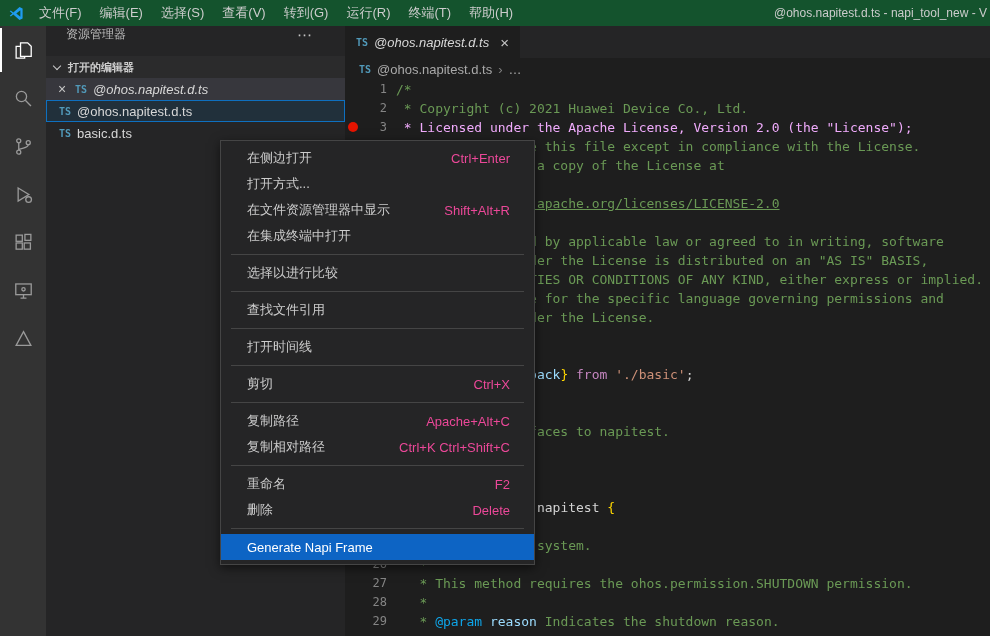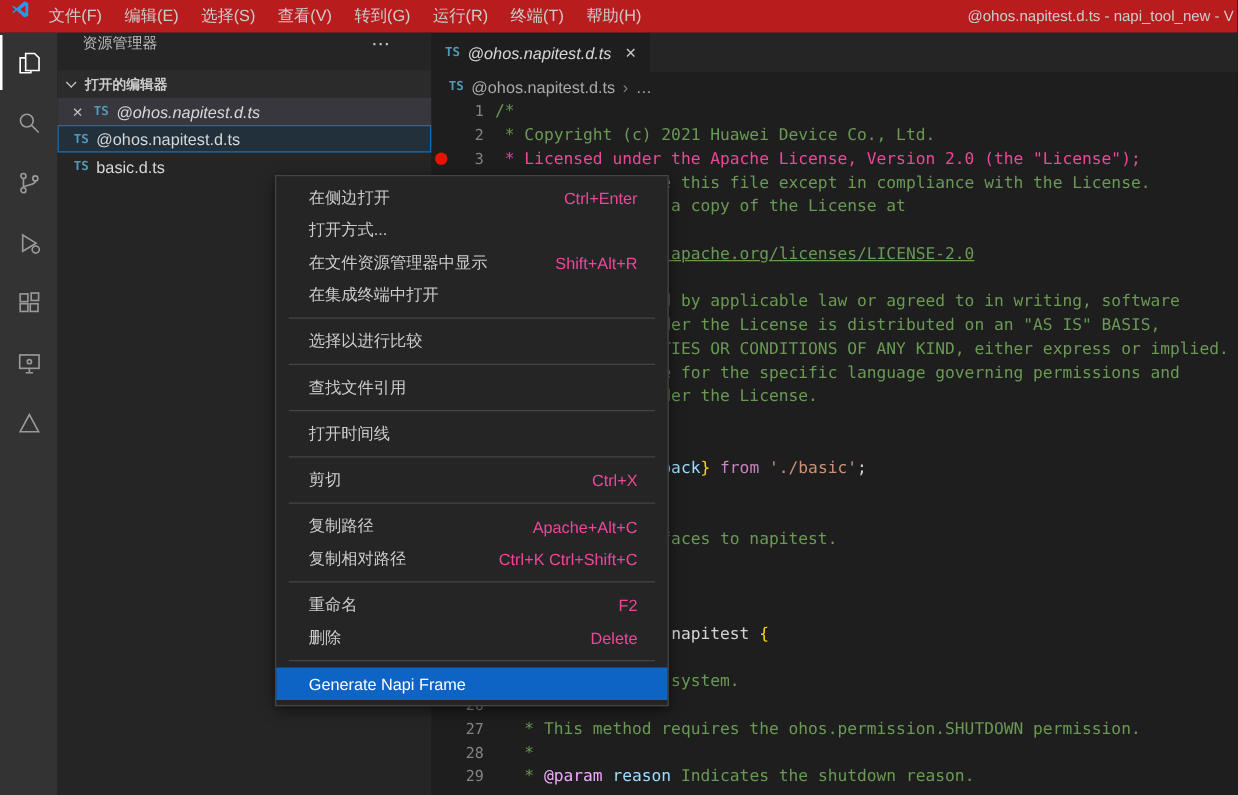--- a/index.html
+++ b/index.html
@@ -1,22 +1,22 @@
 <!DOCTYPE html>
 <html><head>
 <meta charset="utf-8">
 <style>
   * { margin:0; padding:0; box-sizing:border-box; }
   html,body { width:990px; height:636px; overflow:hidden; background:#1e1e1e;
               font-family:"Liberation Sans", sans-serif; }
   .app { position:relative; width:990px; height:636px; }
 
   
-  .titlebar { position:absolute; left:0; top:0; width:990px; height:26px; background:#b91c1c;
-              display:flex; align-items:flex-start; color:#cccccc; font-size:13px; z-index:10; }
+  .titlebar { position:absolute; left:0; top:0; width:990px; height:26px; background:#14532d;
+              display:flex; align-items:center; color:#cccccc; font-size:13px; z-index:10; }
   .vscode-logo { display:flex; align-items:center; margin:0 6px 0 9px; }
   .menu-bar { display:flex; height:100%; }
   .menubar-item { padding:0 9px; display:flex; align-items:center; cursor:default; white-space:nowrap; }
   .window-title { position:absolute; right:3px; top:0; height:26px; display:flex; align-items:center;
                   font-size:12px; color:#cccccc; white-space:nowrap; overflow:hidden; }
 
   
   .activitybar { position:absolute; left:0; top:26px; width:46px; height:610px; background:#333333; z-index:5; }
   .activity-item { height:48px; display:flex; align-items:center; justify-content:center;
                    color:#9a9a9a; position:relative; cursor:pointer; }
@@ -199,21 +199,21 @@
       <div class="code-line">
         <span class="glyph"></span>
         <span class="line-number">2</span>
         <span class="line-content"><span style="color: rgb(106, 153, 85);"> * Copyright (c) 2021 Huawei Device Co., Ltd.</span></span>
       </div>
       <div class="code-line">
         <span class="glyph">
           <span class="bp-dot" style="background: rgb(229, 20, 0);"></span>
         </span>
         <span class="line-number">3</span>
-        <span class="line-content"><span style="color: #ec4899;"> * Licensed under the Apache License, Version 2.0 (the "License");</span></span>
+        <span class="line-content"><span style="color: #f0abfc;"> * Licensed under the Apache License, Version 2.0 (the "License");</span></span>
       </div>
       <div class="code-line">
         <span class="glyph"></span>
         <span class="line-number">4</span>
         <span class="line-content"><span style="color: rgb(106, 153, 85);"> * You may not use this file except in compliance with the License.</span></span>
       </div>
       <div class="code-line">
         <span class="glyph"></span>
         <span class="line-number">5</span>
         <span class="line-content"><span style="color: rgb(106, 153, 85);"> * You may obtain a copy of the License at</span></span>
@@ -329,21 +329,21 @@
         <span class="line-content"><span style="color: rgb(106, 153, 85);">   * This method requires the ohos.permission.SHUTDOWN permission.</span></span>
       </div>
       <div class="code-line">
         <span class="glyph"></span>
         <span class="line-number">28</span>
         <span class="line-content"><span style="color: rgb(106, 153, 85);">   *</span></span>
       </div>
       <div class="code-line">
         <span class="glyph"></span>
         <span class="line-number">29</span>
-        <span class="line-content"><span style="color: rgb(106, 153, 85);">   * </span><span style="color: #f0abfc;">@param</span><span style="color: rgb(106, 153, 85);"> </span><span style="color: rgb(156, 220, 254);">reason</span><span style="color: rgb(106, 153, 85);"> Indicates the shutdown reason.</span></span>
+        <span class="line-content"><span style="color: rgb(106, 153, 85);">   * </span><span style="color: #0ea5e9;">@param</span><span style="color: rgb(106, 153, 85);"> </span><span style="color: rgb(156, 220, 254);">reason</span><span style="color: rgb(106, 153, 85);"> Indicates the shutdown reason.</span></span>
       </div>
     </div>
 
   <div class="context-menu" id="context-menu">
       <div class="menu-item">
         <span class="menu-label">在侧边打开</span>
         <span class="menu-shortcut">Ctrl+Enter</span>
       </div>
       <div class="menu-item">
         <span class="menu-label">打开方式...</span>

